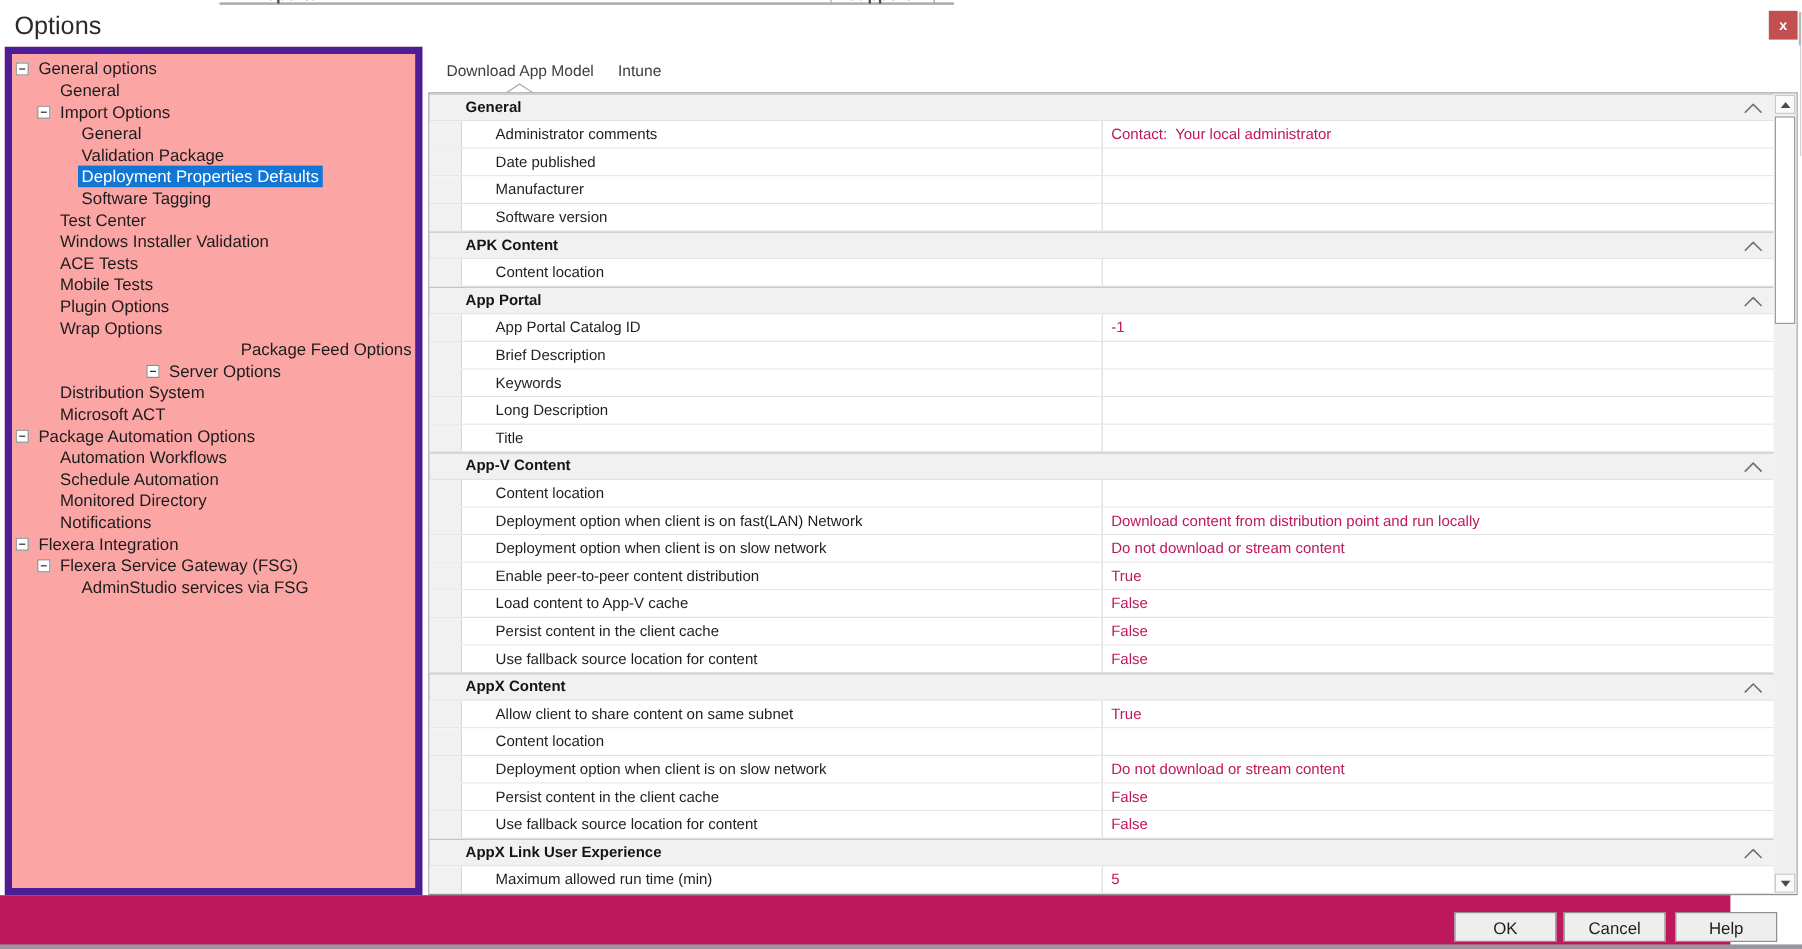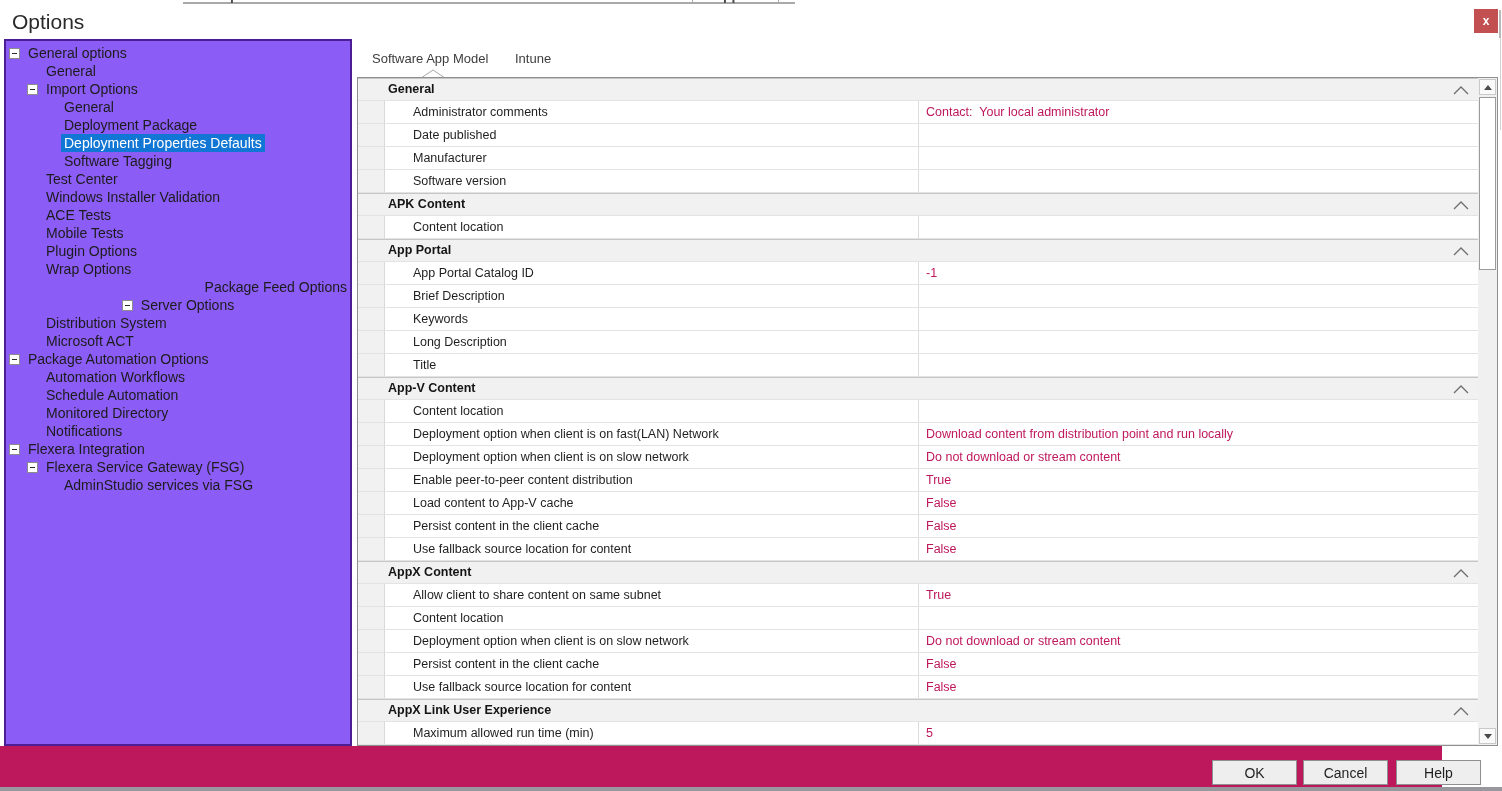--- a/index.html
+++ b/index.html
@@ -14,22 +14,22 @@
 
   
   #dlg-title{position:absolute;left:12px;top:10px;font-size:21px;color:#2a2a2a;}
 
   
   #close-btn{position:absolute;left:1474px;top:9px;width:24px;height:24px;background:#c35050;
              color:#ffffff;font-size:12px;font-weight:bold;display:flex;align-items:center;
              justify-content:center;cursor:default;}
 
   
-  #tree-panel{position:absolute;left:4px;top:39px;width:348px;height:707px;background:#8b5cf6;
-              border:2px solid #4c1d95;box-sizing:border-box;overflow:hidden;}
+  #tree-panel{position:absolute;left:4px;top:39px;width:348px;height:707px;background:#fca5a5;
+              border:6px solid #4c1d95;box-sizing:border-box;overflow:hidden;}
   #tree-items{padding-top:3px;}
   .tree-row{height:18px;display:flex;align-items:center;font-size:14px;color:#1c1c1c;white-space:nowrap;}
   .expander{width:11px;height:11px;border:1px solid #8c8c8c;background:#ffffff;box-sizing:border-box;
             display:inline-flex;align-items:center;justify-content:center;flex:0 0 11px;}
   .expander .minus{width:5px;height:1px;background:#2b2b2b;}
   .exp-spacer{width:11px;flex:0 0 11px;}
   .tree-label{margin-left:5px;padding:1px 3px;}
   .tree-label.selected{background:#1277d4;color:#ffffff;}
 
   
@@ -111,21 +111,21 @@
             <div class="minus"></div>
           </div>
           <div class="tree-label">Import Options</div>
         </div>
         <div class="tree-row" style="padding-left: 39px;">
           <div class="exp-spacer"></div>
           <div class="tree-label">General</div>
         </div>
         <div class="tree-row" style="padding-left: 39px;">
           <div class="exp-spacer"></div>
-          <div class="tree-label">Deployment Package</div>
+          <div class="tree-label">Validation Package</div>
         </div>
         <div class="tree-row" style="padding-left: 39px;">
           <div class="exp-spacer"></div>
           <div class="tree-label selected">Deployment Properties Defaults</div>
         </div>
         <div class="tree-row" style="padding-left: 39px;">
           <div class="exp-spacer"></div>
           <div class="tree-label">Software Tagging</div>
         </div>
         <div class="tree-row" style="padding-left: 21px;">
@@ -204,21 +204,21 @@
           </div>
           <div class="tree-label">Flexera Service Gateway (FSG)</div>
         </div>
         <div class="tree-row" style="padding-left: 39px;">
           <div class="exp-spacer"></div>
           <div class="tree-label">AdminStudio services via FSG</div>
         </div>
       </div>
   </div>
 
-  <div class="tab" style="left:372px;">Software App Model</div>
+  <div class="tab" style="left:372px;">Download App Model</div>
   <div class="tab" style="left:515px;">Intune</div>
   <svg id="tab-caret" viewBox="0 0 26 10">
     <polygon points="1,9 13,1 25,9" fill="#ffffff" stroke="#a8a8a8" stroke-width="1"></polygon>
   </svg>
 
   <div id="grid">
     <div id="grid-rows">
         <div class="g-header">
           <div class="g-title">General</div>
           <svg width="16" height="9" viewBox="0 0 16 9">

